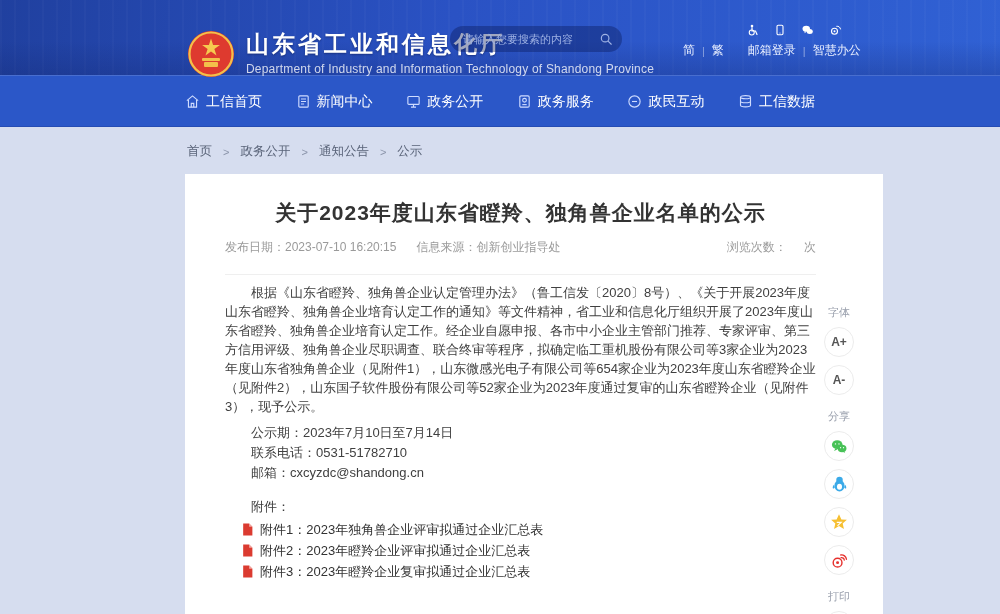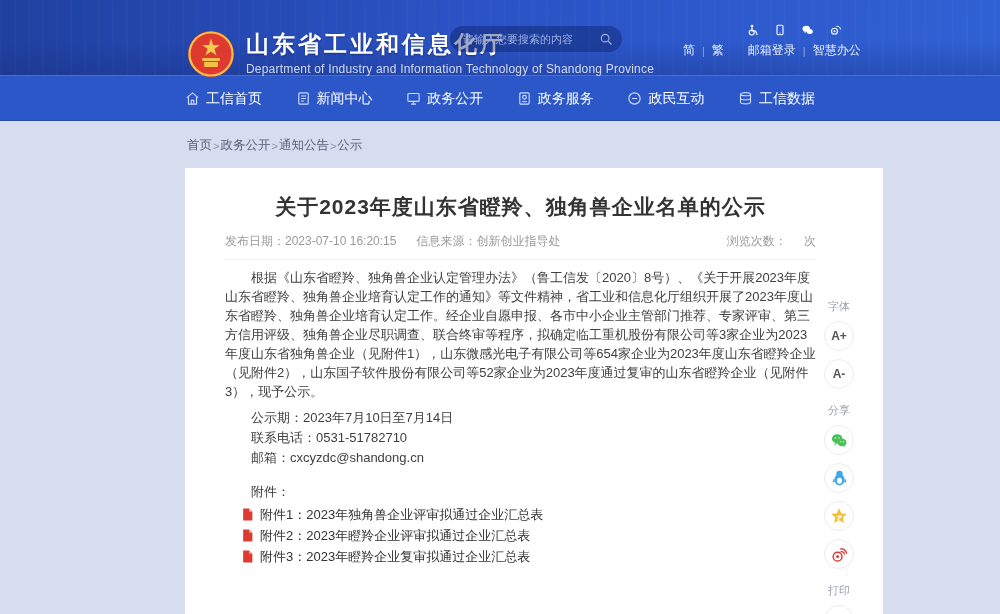--- a/index.html
+++ b/index.html
@@ -26,41 +26,41 @@
   .search input::placeholder { color:#9fb2e4; }
   .top-icons { position:absolute; left:747px; top:24px; display:flex; gap:15px; z-index:2; }
   .top-icons svg { display:block; }
   .top-links { position:absolute; left:683px; top:42px; z-index:2; display:flex; align-items:center;
     gap:7px; color:#e9efff; font-size:12px; }
   .top-links .sep { color:rgba(255,255,255,.45); font-size:11px; }
   .top-links .gap { width:10px; }
   .tl { cursor:pointer; }
 
   
-  .nav { height:46px; background:#2b57c8; border-top:1px solid rgba(255,255,255,.14);
+  .nav { height:52px; background:#2b57c8; border-top:1px solid rgba(255,255,255,.14);
     box-shadow:inset 0 -1px 0 rgba(0,0,40,.12);text-align:center; }
   .nav-inner { width:630px; margin-left:185px; height:100%; display:flex;
     justify-content:space-between; align-items:center; }
   .nav-item { display:flex; align-items:center; gap:6px; color:#fff; font-size:14px;
     cursor:pointer; white-space:nowrap; }
   .nav-item svg { display:block; }
 
   
-  .breadcrumb { margin:16px 0 0 187px; display:flex; gap:1px; align-items:center;
+  .breadcrumb { margin:16px 0 0 187px; display:flex; gap:11px; align-items:center;
     font-size:12.5px; color:#596378;text-align:center; }
   .crumb { cursor:pointer; }
   .bc-sep { color:#8b94aa; font-size:11px; }
 
   
   .card { position:relative; width:698px; margin:14px 0 0 185px; background:#fff;
     height:452px; overflow:hidden; }
   .content { padding:25px 67px 0 40px; }
   .article-title { text-align:center; font-size:21px; font-weight:bold; color:#333;
     letter-spacing:1px; line-height:27px; }
-  .meta { display:flex; justify-content:space-between; margin-top:13px; padding-bottom:9px;
+  .meta { display:flex; justify-content:space-between; margin-top:13px; padding-bottom:18px;
     border-bottom:1px solid #efefef; font-size:12px; color:#9a9a9a; }
   .meta-left { display:flex; gap:20px; }
   .views .vs { margin-left:14px; }
 
   .body-text { margin-top:8px; font-size:13px; color:#404040; line-height:19px; }
   .body-text p { text-indent:2em; }
   .para2 { margin-top:3px; }
   .info-lines { margin-top:7px; }
   .info-lines p { line-height:20px; }
 

